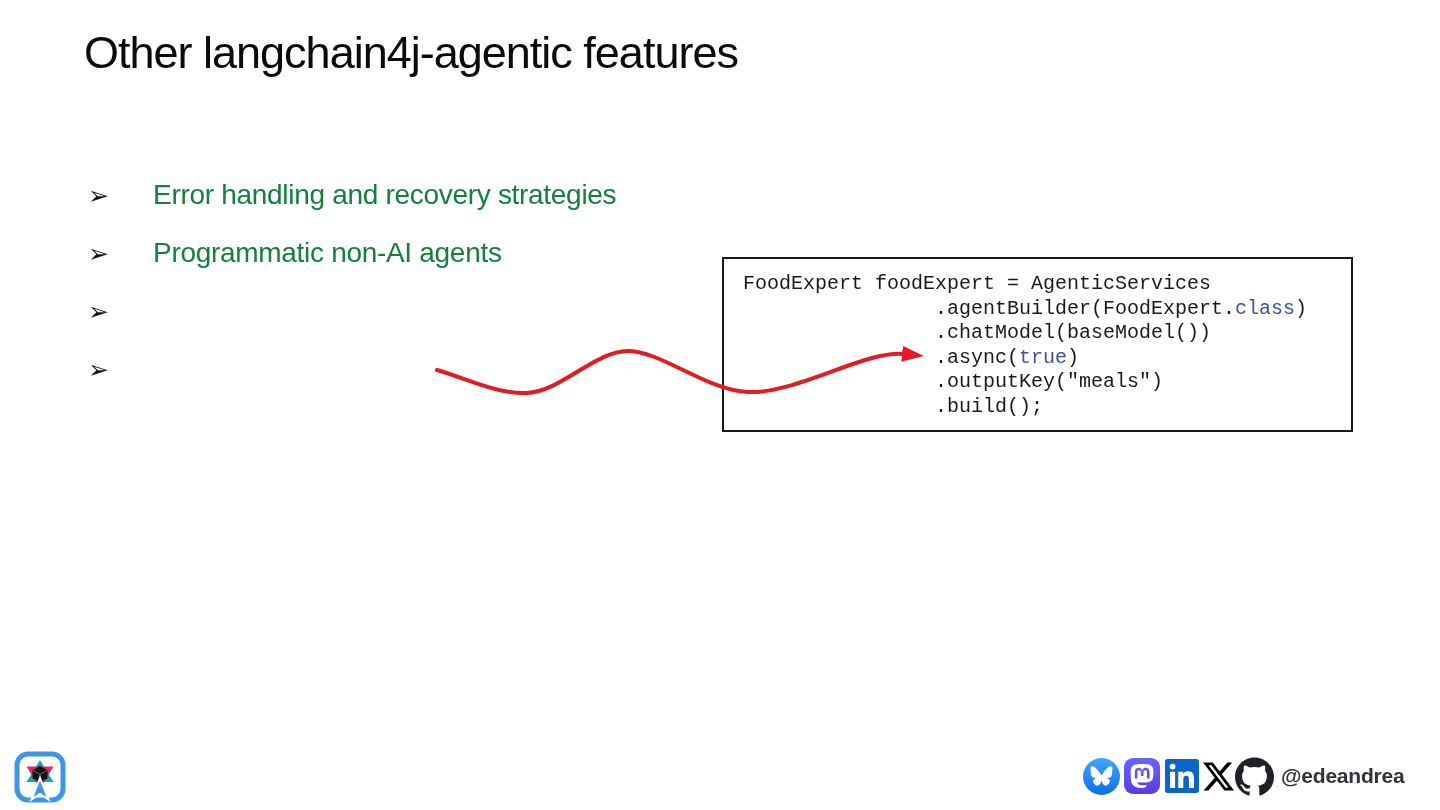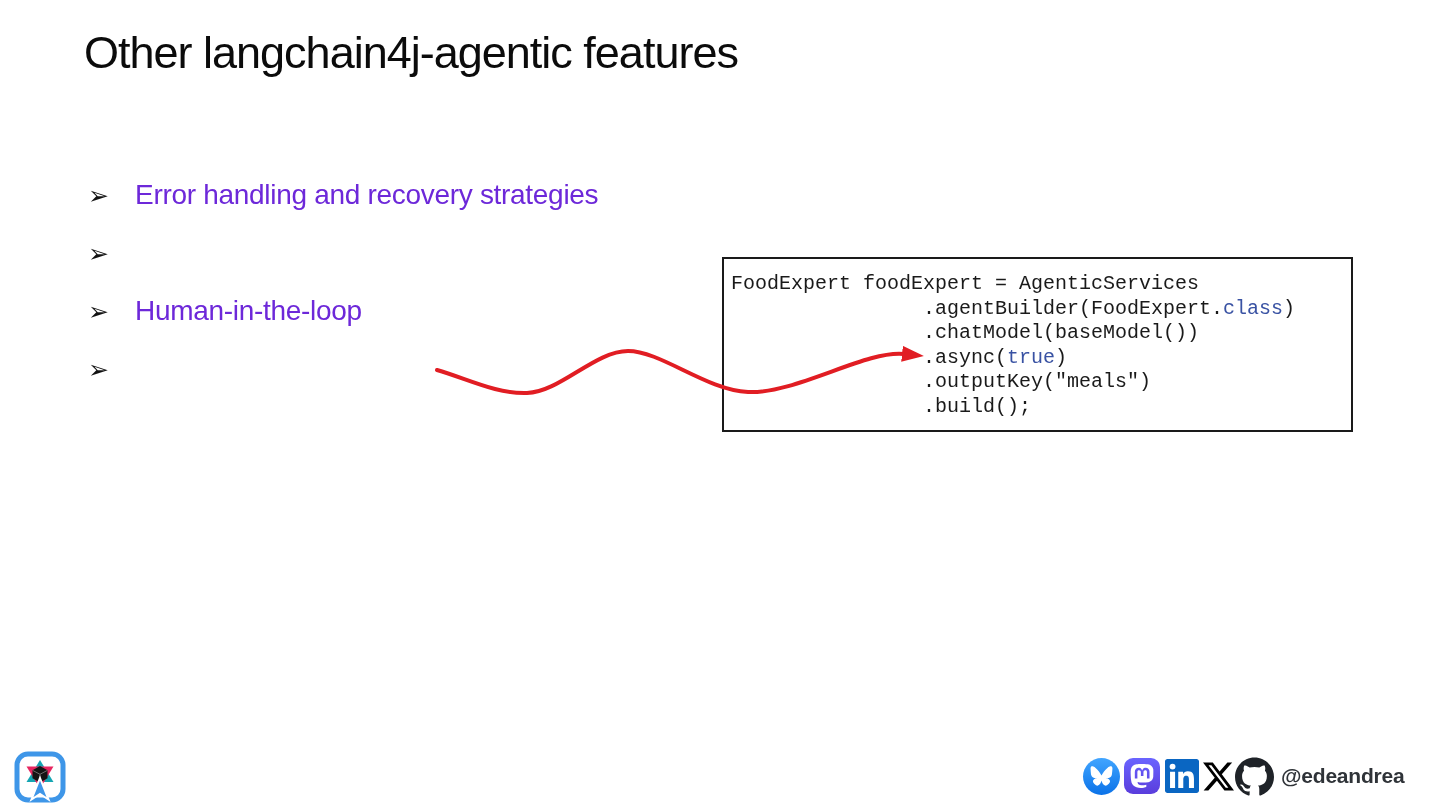--- a/index.html
+++ b/index.html
@@ -15,27 +15,27 @@
   .bullet-list {
     position: absolute; left: 88px; top: 166px;
     list-style: none;
   }
   .bullet-list li { height: 58px; display: flex; align-items: center; }
   .bullet-glyph {
     font-family: "DejaVu Sans", sans-serif;
     font-size: 25px; color: #111; width: 47px; flex: 0 0 47px;
   }
   .bullet-text {
-    font-size: 28px; color: #6d28d9; letter-spacing: -0.3px; white-space: nowrap;
+    font-size: 28px; color: #15803d; letter-spacing: -0.3px; white-space: nowrap; margin-left: 18px;
   }
 
   .code-box {
     position: absolute; left: 722px; top: 257px; width: 631px; height: 175px;
     border: 2px solid #1a1a1a; background: #ffffff;
-    padding: 13px 0 0 7px;
+    padding: 13px 0 0 19px;
   }
   .code-pre {
     font-family: "Liberation Mono", "DejaVu Sans Mono", monospace;
     font-size: 20px; line-height: 24.5px; color: #1a1a1a; white-space: pre;
   }
   .code-pre .kw { color: var(--kw, #3952a3); }
 
   .connector-svg {
     position: absolute; left: 0; top: 0; width: 1440px; height: 810px;
     pointer-events: none; z-index: 5;
@@ -72,24 +72,24 @@
 
   <h1 class="slide-title">Other langchain4j-agentic features</h1>
 
   <ul class="bullet-list">
       <li>
         <span class="bullet-glyph">➢</span>
         <span class="bullet-text">Error handling and recovery strategies</span>
       </li>
       <li>
         <span class="bullet-glyph">➢</span>
+        <span class="bullet-text">Programmatic non-AI agents</span>
       </li>
       <li>
         <span class="bullet-glyph">➢</span>
-        <span class="bullet-text">Human-in-the-loop</span>
       </li>
       <li>
         <span class="bullet-glyph">➢</span>
       </li>
     </ul>
 
   <div class="code-box">
     <div class="code-pre"><div><span>FoodExpert foodExpert = AgenticServices</span></div><div><span>                .agentBuilder(FoodExpert.</span><span class="kw">class</span><span>)</span></div><div><span>                .chatModel(baseModel())</span></div><div><span>                .async(</span><span class="kw">true</span><span>)</span></div><div><span>                .outputKey("meals")</span></div><div><span>                .build();</span></div></div>
   </div>
 

